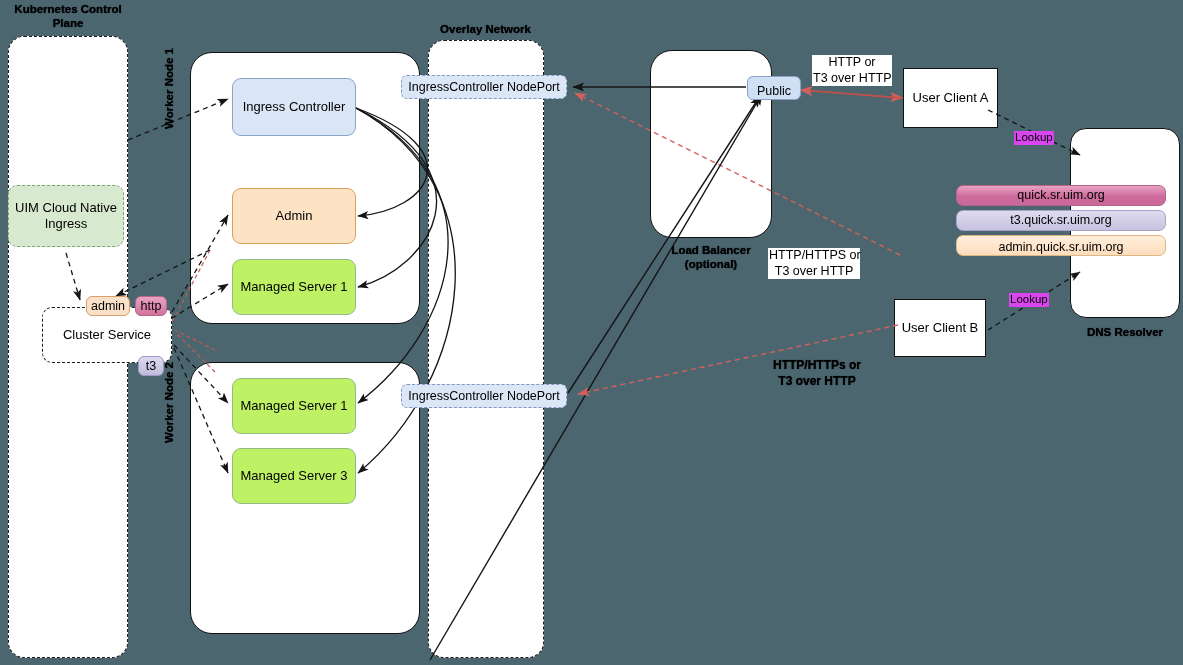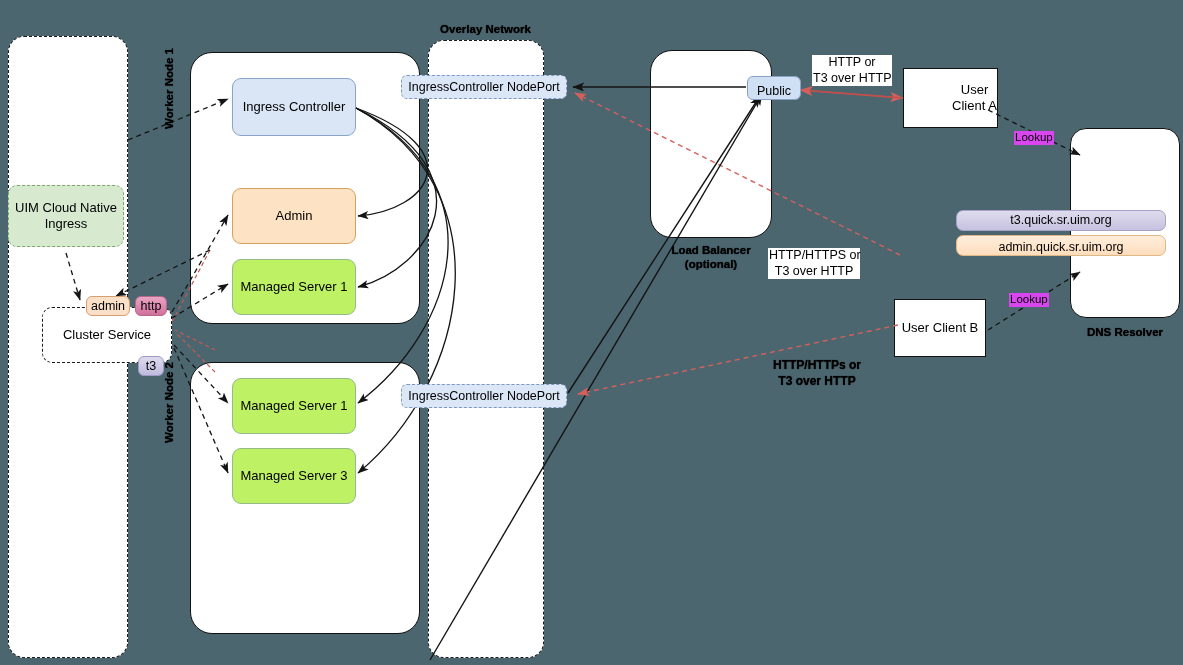--- a/index.html
+++ b/index.html
@@ -219,20 +219,23 @@
     <path d="M898,325 L578,394" stroke="#d4605c" stroke-width="1.4" fill="none" stroke-dasharray="5,4" marker-end="url(#arrR)"></path>
 
     <path d="M800,90 L903,98" stroke="#c0504c" stroke-width="1.6" fill="none" marker-end="url(#arrR)"></path>
     <path d="M903,98 L800,90" stroke="#c0504c" stroke-width="1.6" fill="none" marker-end="url(#arrR)"></path>
 
     <path d="M988,110 L1080,155" stroke="#141414" stroke-width="1.3" fill="none" stroke-dasharray="5,4" marker-end="url(#arrB)"></path>
 
     <path d="M988,330 L1080,272" stroke="#141414" stroke-width="1.3" fill="none" stroke-dasharray="5,4" marker-end="url(#arrB)"></path>
   </svg>
 
+  <div class="caption" style="left:8px; top:2px; width:120px;">
+    <span>Kubernetes Control Plane</span>
+  </div>
 
   <div class="node container-dashed" style="left:8px; top:36px; width:120px; height:622px;"></div>
 
   <div class="vlabel" style="left:163px; top:48px;">
     <span>Worker Node 1</span>
   </div>
   <div class="node container-solid" style="left:190px; top:52px; width:230px; height:272px;"></div>
 
   <div class="vlabel" style="left:163px; top:362px;">
     <span>Worker Node 2</span>
@@ -295,27 +298,30 @@
     <span>IngressController NodePort</span>
   </div>
   <div class="node chip chip-nodeport" style="left:401px; top:384px; width:166px; height:24px;">
     <span>IngressController NodePort</span>
   </div>
 
   <div class="node chip chip-public" style="left:747px; top:76px; width:54px; height:24px;">
     <span>Public</span>
   </div>
 
-  <div class="node container-plain" style="left:903px; top:68px; width:95px; height:60px; font-size:13px;padding-left:48px;">
+  <div class="node container-plain" style="left:903px; top:68px; width:95px; height:60px; font-size:13px;">
     <span>User Client A</span>
   </div>
   <div class="node container-plain" style="left:894px; top:299px; width:92px; height:58px; font-size:13px;">
     <span>User Client B</span>
   </div>
 
+  <div class="node dnsbar dns-quick" style="left:956px; top:185px; width:210px; height:21px;">
+    <span>quick.sr.uim.org</span>
+  </div>
   <div class="node dnsbar dns-t3" style="left:956px; top:210px; width:210px; height:21px;">
     <span>t3.quick.sr.uim.org</span>
   </div>
   <div class="node dnsbar dns-admin" style="left:956px; top:235px; width:210px; height:21px;align-items:flex-end;">
     <span>admin.quick.sr.uim.org</span>
   </div>
 
   <div class="edge-label" style="left:812px; top:55px; width:78px;">
     <span>HTTP or</span><br>
     <span>T3 over HTTP</span>

